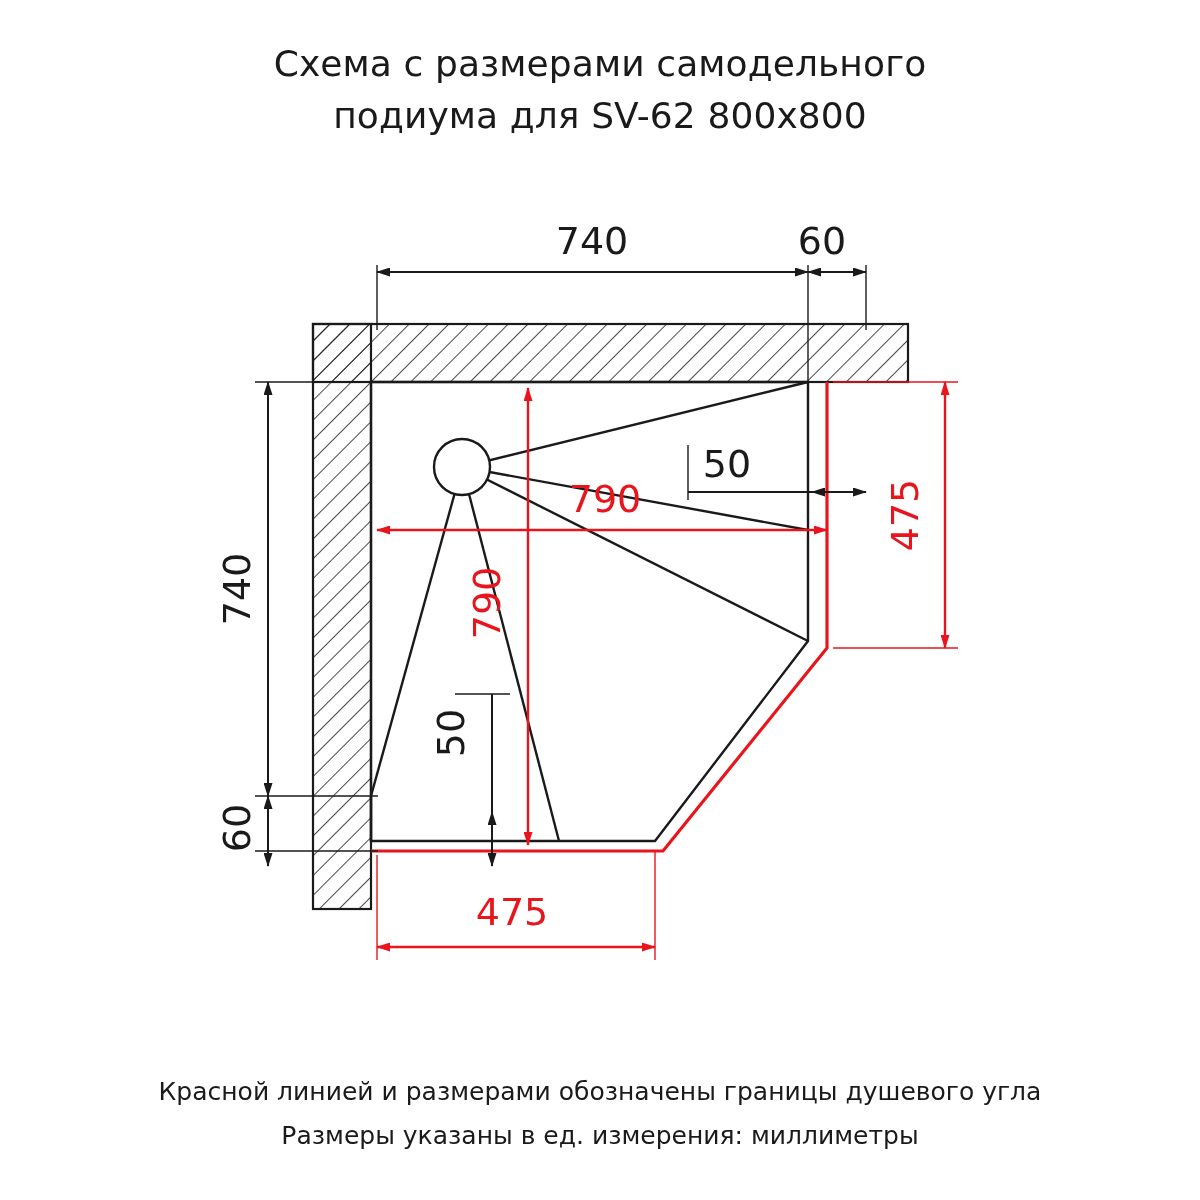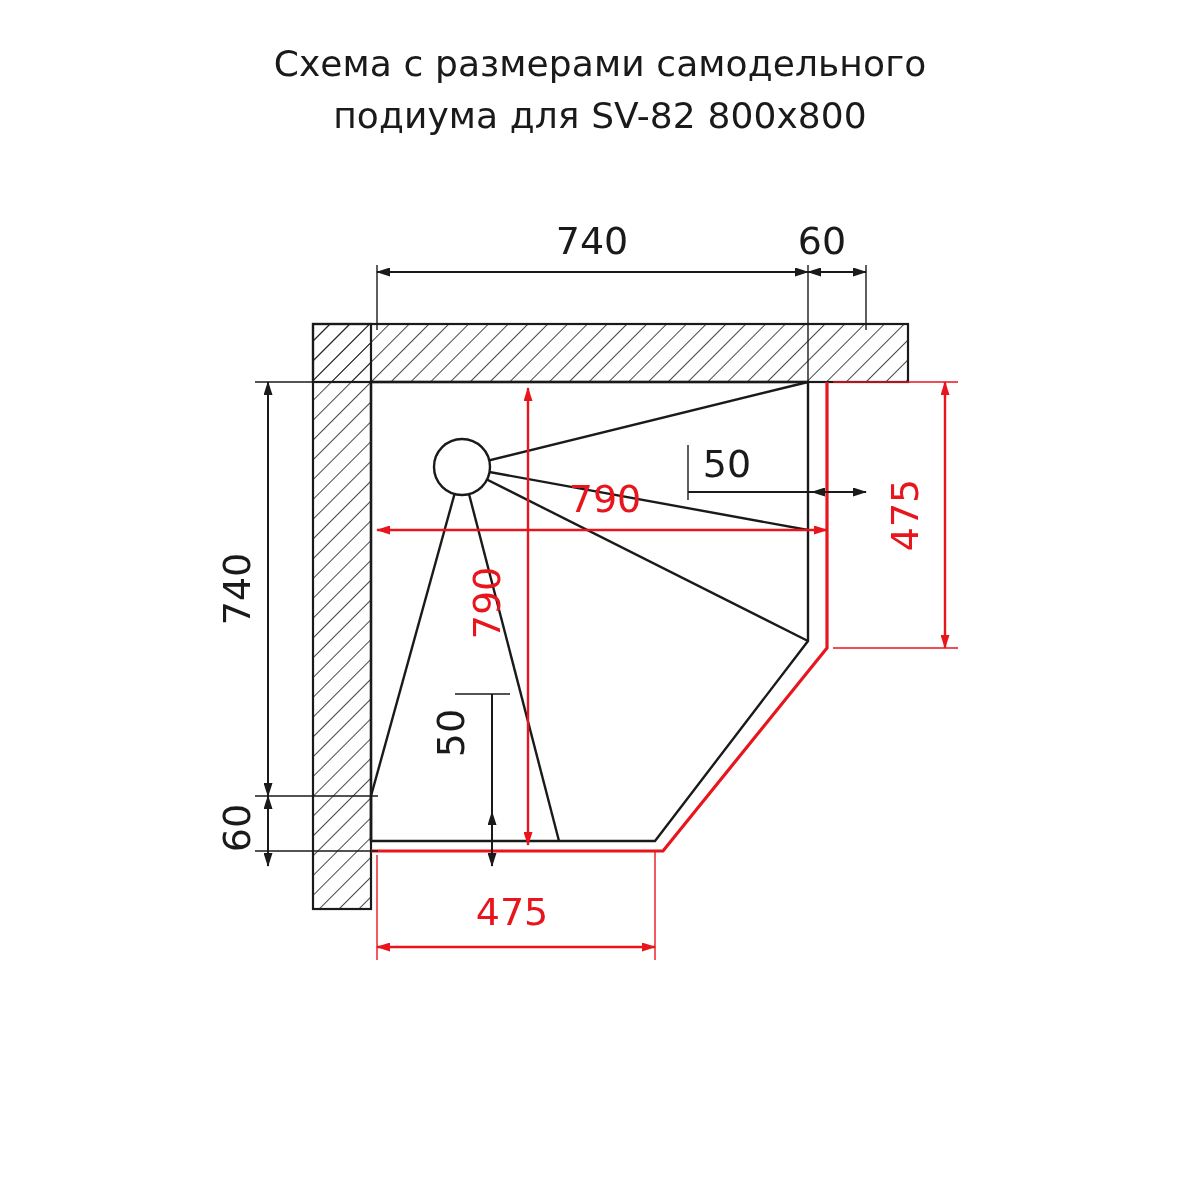--- a/index.html
+++ b/index.html
@@ -54,21 +54,21 @@
     font-family: "DejaVu Sans", sans-serif;
   }
 </style>
 </head>
 <body>
 
 <div class="page">
 
   <div class="title">
     <span>Схема с размерами самодельного</span><br>
-    <span>подиума для SV-82 800x800</span>
+    <span>подиума для SV-62 800x800</span>
   </div>
 
   <svg class="drawing" width="1200" height="1060" viewBox="0 0 1200 1060">
     <defs>
       <pattern id="hatch" width="14" height="14" patternTransform="rotate(45)" patternUnits="userSpaceOnUse">
         <line x1="0" y1="0" x2="0" y2="14" stroke="#1a1a1a" stroke-width="1.6"></line>
       </pattern>
       <marker id="arrB" markerWidth="14" markerHeight="9" refX="13" refY="4.5" orient="auto" markerUnits="userSpaceOnUse">
         <path d="M0,0 L14,4.5 L0,9 z" fill="#1a1a1a"></path>
       </marker>
@@ -166,14 +166,18 @@
 
     <g>
       <line x1="377" y1="855" x2="377" y2="960" stroke="#e8151d" stroke-width="1.4"></line>
       <line x1="655" y1="850" x2="655" y2="960" stroke="#e8151d" stroke-width="1.4"></line>
       <line x1="377" y1="947" x2="655" y2="947" stroke="#e8151d" stroke-width="2.4" marker-start="url(#arrRs)" marker-end="url(#arrR)"></line>
       <text x="512" y="925" font-size="38" text-anchor="middle" fill="#e8151d">475</text>
     </g>
 
   </svg>
 
+  <div class="footnotes">
+    <span class="footnote-line">Красной линией и размерами обозначены границы душевого угла</span>
+    <span class="footnote-line">Размеры указаны в ед. измерения: миллиметры</span>
+  </div>
 
 </div>
 
 </body></html>

